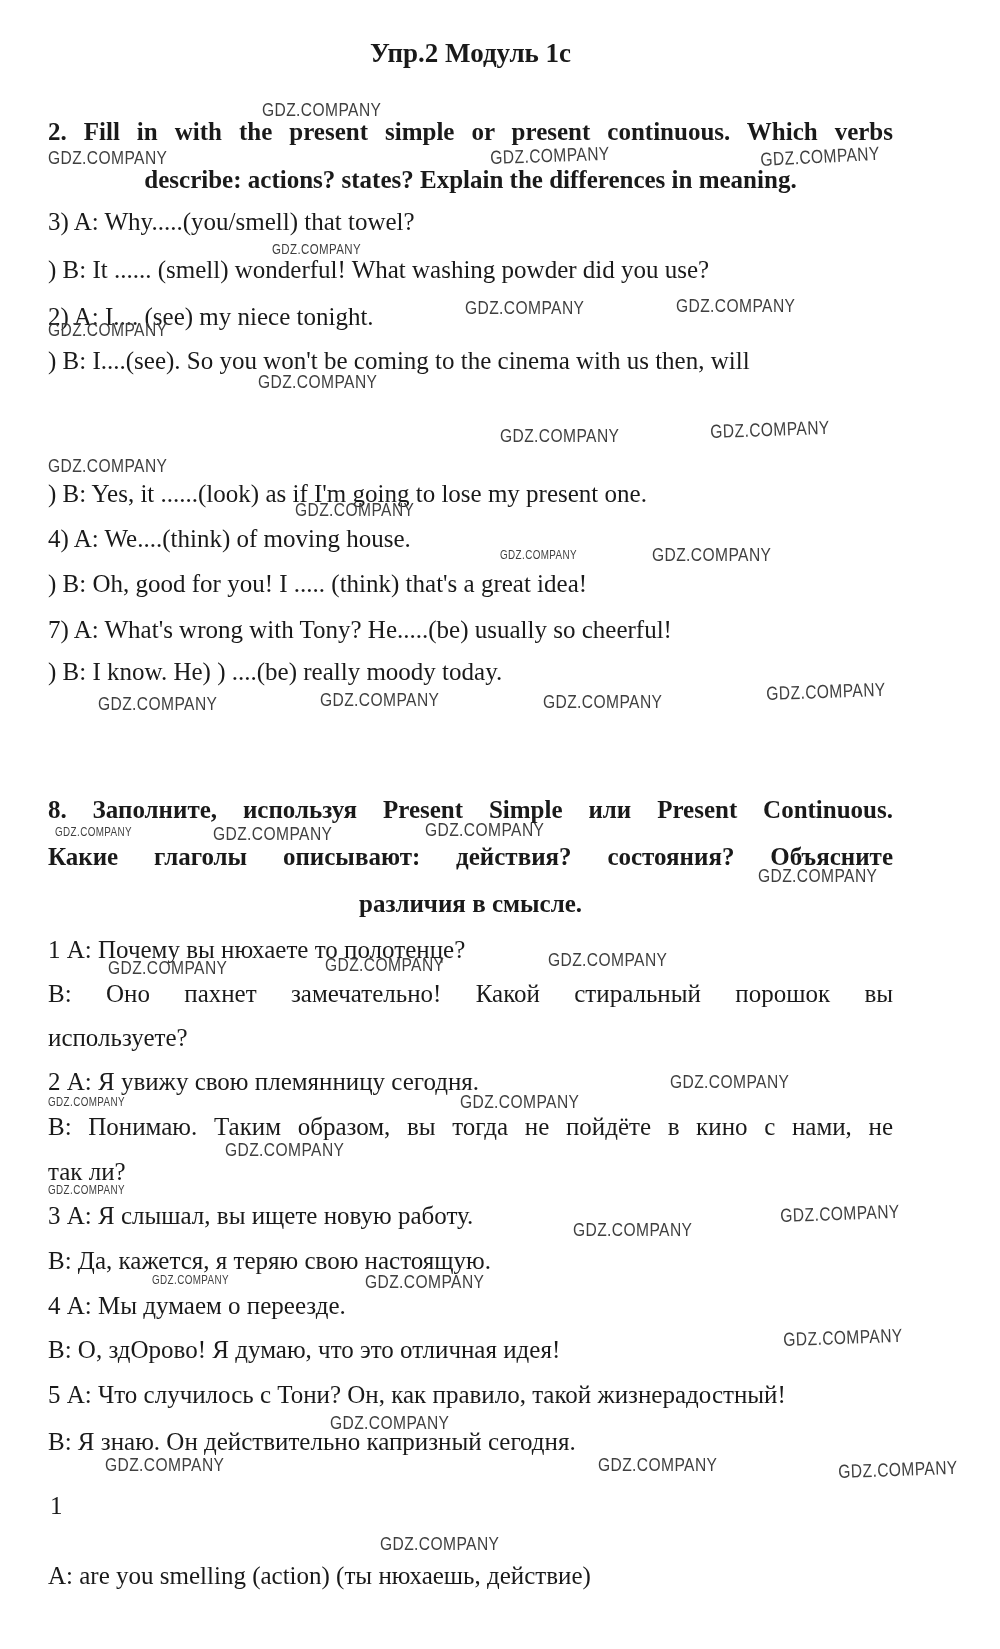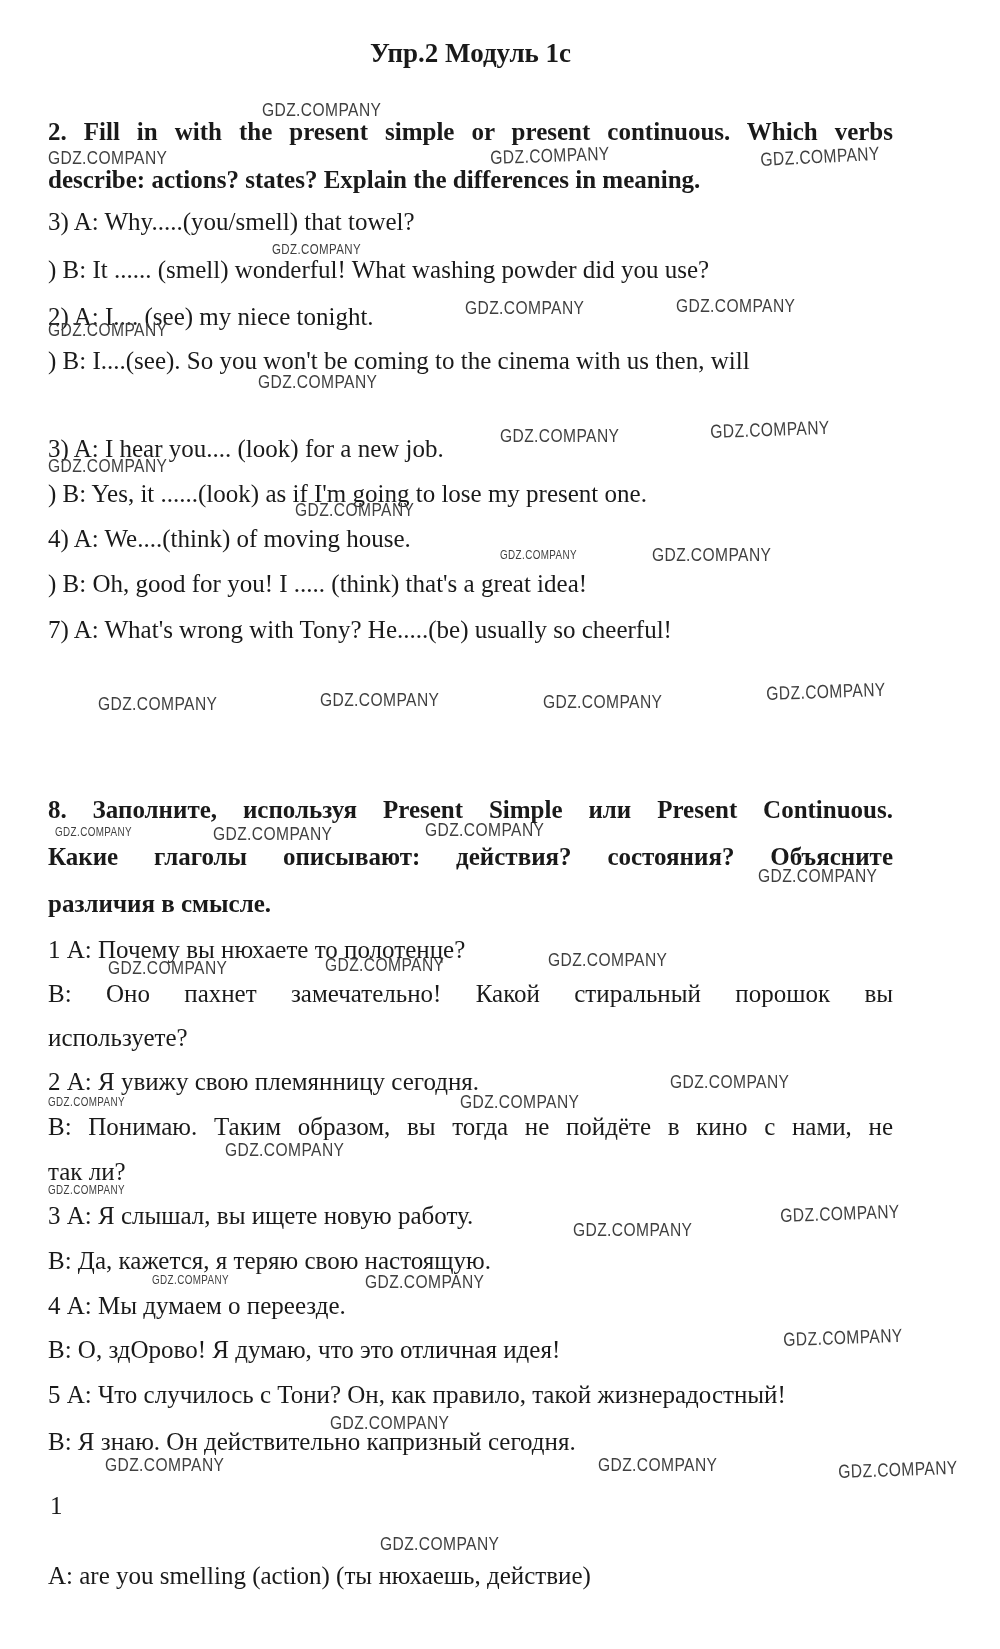--- a/index.html
+++ b/index.html
@@ -16,21 +16,21 @@
     position:absolute;left:48px;width:845px;top:38px;
     margin:0;
     font-size:27px;font-weight:bold;text-align:center;
     line-height:1.15;
   }
   .line{
     position:absolute;left:48px;width:845px;
     font-size:25px;line-height:1.15;
     white-space:nowrap;
   }
-  .line.bold{font-weight:bold;}
+  .line.bold{font-weight:bold;text-align:center;}
   .line.just{
     white-space:normal;
     text-align:justify;
     text-align-last:justify;
   }
   .pagenum{
     position:absolute;left:50px;top:1492px;
     font-size:25px;line-height:1.15;
   }
   
@@ -55,25 +55,25 @@
 
   <h1 class="title">Упр.2 Модуль 1с</h1>
 
   <div class="line bold just" style="top:118px">2. Fill in with the present simple or present continuous. Which verbs</div>
   <div class="line bold" style="top:166px">describe: actions? states? Explain the differences in meaning.</div>
 
   <div class="line" style="top:208px">3) A: Why.....(you/smell) that towel?</div>
   <div class="line" style="top:256px">) B: It ...... (smell) wonderful! What washing powder did you use?</div>
   <div class="line" style="top:303px">2) A: I.... (see) my niece tonight.</div>
   <div class="line" style="top:347px">) B: I....(see). So you won't be coming to the cinema with us then, will</div>
-  <div class="line" style="top:435px">3) A: I hear you.... (look) for a new job.</div>
   <div class="line" style="top:480px">) B: Yes, it ......(look) as if I'm going to lose my present one.</div>
   <div class="line" style="top:525px">4) A: We....(think) of moving house.</div>
   <div class="line" style="top:570px">) B: Oh, good for you! I ..... (think) that's a great idea!</div>
   <div class="line" style="top:616px">7) A: What's wrong with Tony? He.....(be) usually so cheerful!</div>
+  <div class="line" style="top:658px">) B: I know. He) ) ....(be) really moody today.</div>
 
   <div class="line bold just" style="top:796px">8. Заполните, используя Present Simple или Present Continuous.</div>
   <div class="line bold just" style="top:843px">Какие глаголы описывают: действия? состояния? Объясните</div>
   <div class="line bold" style="top:890px">различия в смысле.</div>
 
   <div class="line" style="top:936px">1 А: Почему вы нюхаете то полотенце?</div>
   <div class="line just" style="top:980px">В: Оно пахнет замечательно! Какой стиральный порошок вы</div>
   <div class="line" style="top:1024px">используете?</div>
   <div class="line" style="top:1068px">2 А: Я увижу свою племянницу сегодня.</div>
   <div class="line" style="top:1158px">так ли?</div>

